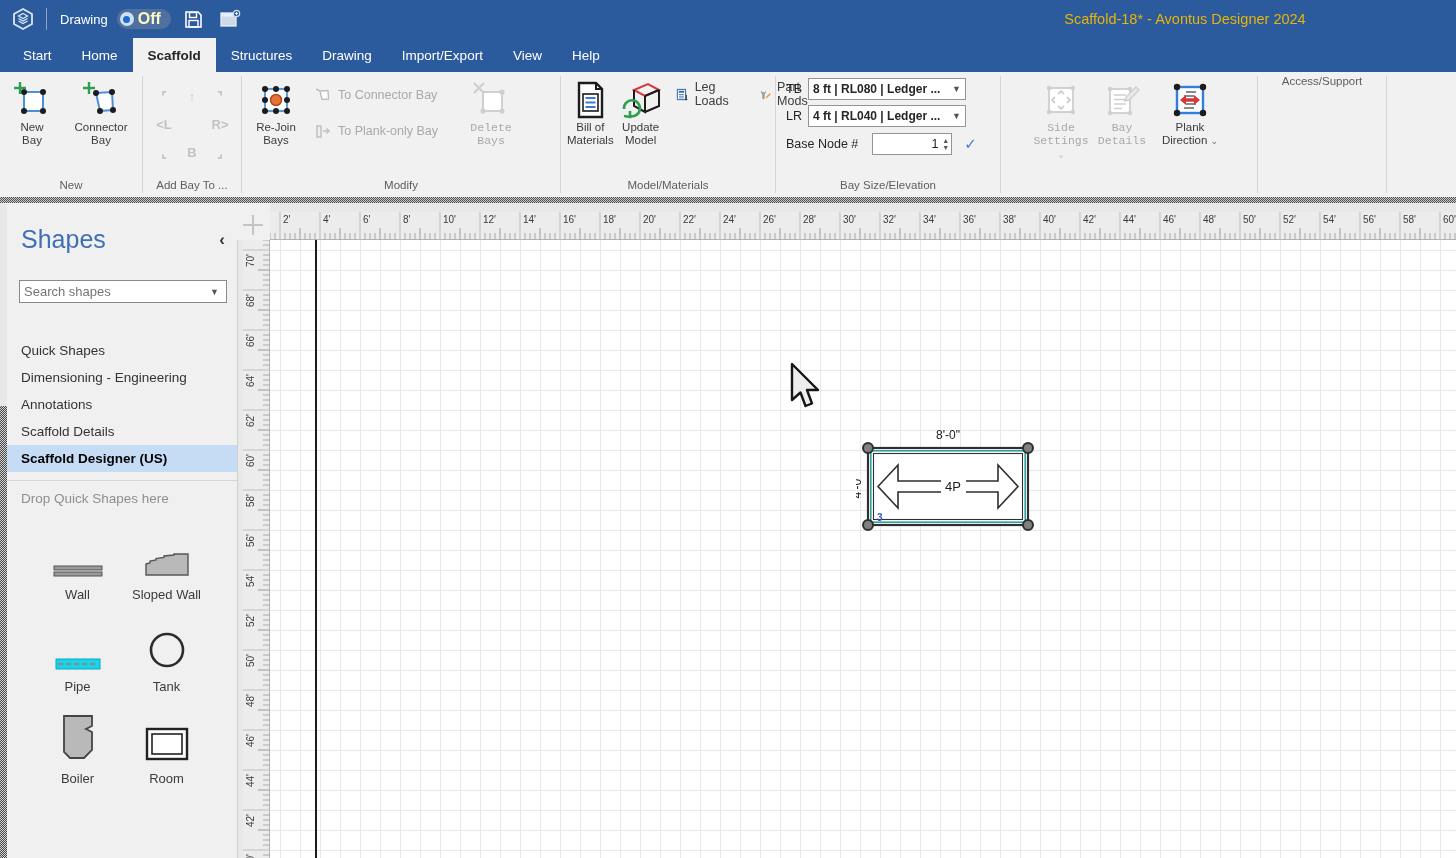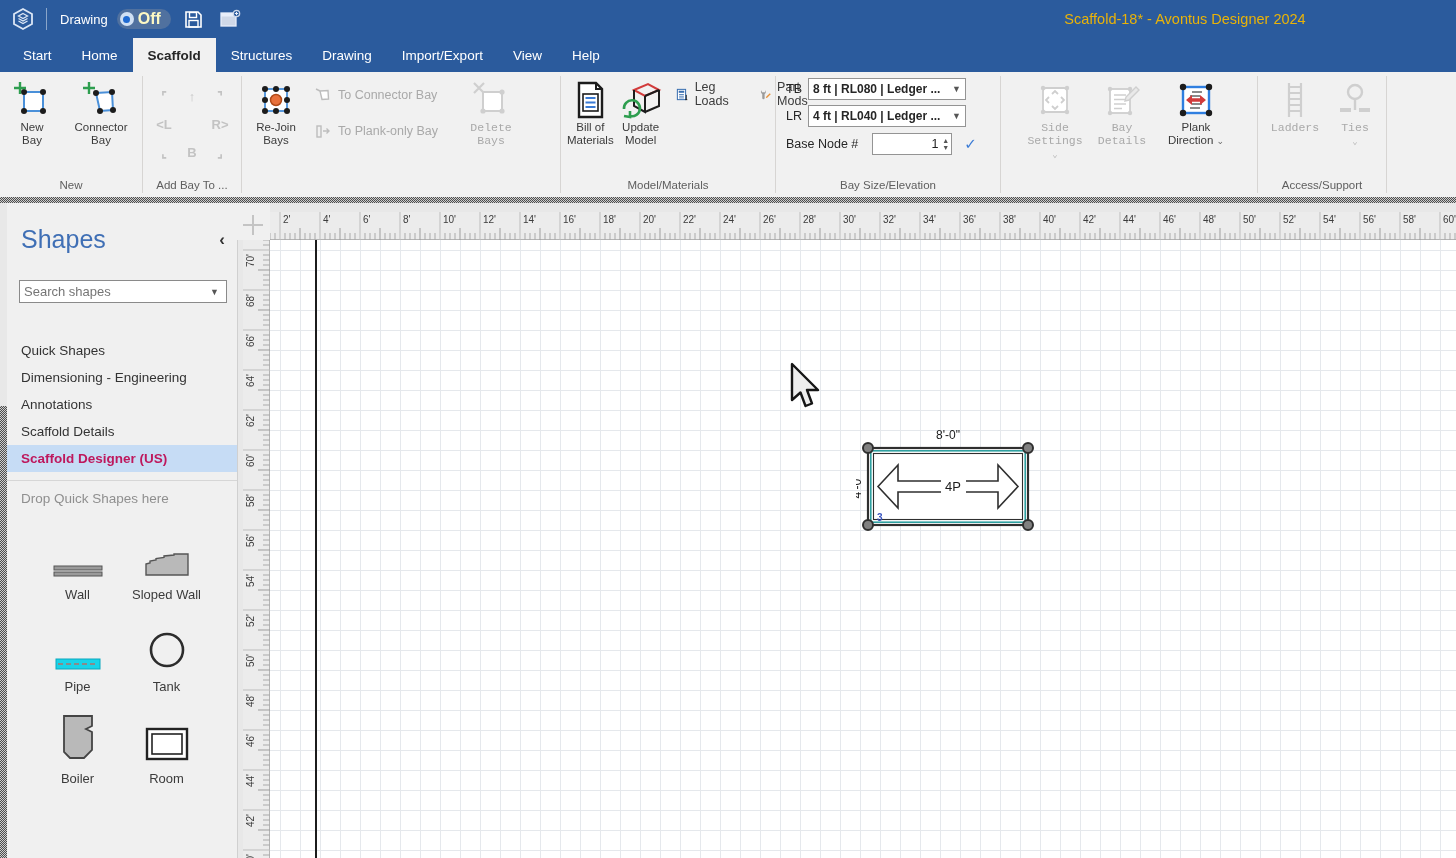--- a/index.html
+++ b/index.html
@@ -86,21 +86,21 @@
   .sp-collapse { font-size:17px; color:#333; font-weight:bold; cursor:pointer; }
   .sp-search { position:relative; margin:26px 10px 0 12px; height:23px; background:#fff;
     border:1px solid #8a8a8a; display:flex; align-items:center; }
   .sp-search input { flex:1; border:none; outline:none; font-size:13px; color:#333;
     padding:0 4px; font-family:inherit; background:transparent; }
   .sp-search .dd { font-size:9px; color:#555; padding:0 6px; cursor:pointer; }
   .sp-list { margin-top:34px; }
   .sp-item { font-size:13.5px; color:#333; padding:6px 0 6px 14px; cursor:pointer;
     display:flex; align-items:center; gap:16px; }
   .sp-item .marr { font-size:10px; color:#333; }
-  .sp-item.selected { background:#c6dcf5; font-weight:bold; color:#be185d; }
+  .sp-item.selected { background:#c6dcf5; font-weight:bold; color:#000000; }
   .sp-div { height:1px; background:#d6d6d6; margin:8px 0 10px 0; }
   .sp-drop { font-size:13.5px; color:#8f8f8f; padding-left:14px; }
   .stencil-grid { display:grid; grid-template-columns:1fr 1fr; row-gap:22px; margin-top:26px; padding:0 26px; }
   .stencil { display:flex; flex-direction:column; align-items:center; gap:9px; cursor:pointer; }
   .stencil .sticon { height:46px; display:flex; align-items:flex-end; justify-content:center; }
   .stencil .stlabel { font-size:13px; color:#3b3b3b; }
 
   
   .ruler-corner { position:absolute; left:237px; top:0; width:33px; height:37px; background:#f0f0f0; }
   .hruler { position:absolute; left:270px; top:9px; width:1186px; height:28px; background:#ececec;
@@ -261,20 +261,21 @@
             <circle cx="30" cy="11" r="2.6" fill="#cfcfcf"></circle>
               <circle cx="11" cy="30" r="2.6" fill="#cfcfcf"></circle>
               <circle cx="30" cy="30" r="2.6" fill="#cfcfcf"></circle>
             <path d="M2 2 L12 12 M12 2 L2 12" stroke="#cfcfcf" stroke-width="2.2"></path>
           </svg>
         </span>
         <span class="blabel">Delete
 Bays</span>
       </div>
     </div>
+    <div class="rgroup-label">Modify</div>
   </div>
   <div class="vsep"></div>
 
   <div class="rgroup" style="width:214px">
     <div class="rgroup-content" style="gap:2px;">
       <div class="bigbtn" style="width:58px">
         <span class="bicon">
           <svg width="36" height="40" viewBox="0 0 36 40">
             <path d="M7 3 H24 L30 9 V37 H7 Z" fill="#fff" stroke="#1c1c1c" stroke-width="2.4"></path>
             <path d="M24 3 V9 H30" fill="none" stroke="#1c1c1c" stroke-width="2"></path>
@@ -348,21 +349,21 @@
           </div>
           <span class="apply-check">✓</span>
         </div>
       </div>
     </div>
     <div class="rgroup-label">Bay Size/Elevation</div>
   </div>
   <div class="vsep"></div>
 
   <div class="rgroup" style="width:256px">
-    <div class="rgroup-content" style="gap:6px; justify-content:center;">
+    <div class="rgroup-content" style="justify-content:center;">
       <div class="bigbtn disabled" style="width:66px">
         <span class="bicon">
           <svg width="38" height="38" viewBox="0 0 38 38">
             <rect x="7" y="7" width="24" height="24" rx="3" fill="#fff" stroke="#cfcfcf" stroke-width="1.8"></rect>
             <circle cx="7" cy="7" r="2.2" fill="#cfcfcf"></circle>
               <circle cx="31" cy="7" r="2.2" fill="#cfcfcf"></circle>
             <circle cx="7" cy="31" r="2.2" fill="#cfcfcf"></circle>
               <circle cx="31" cy="31" r="2.2" fill="#cfcfcf"></circle>
             <path d="M16 13 L19 10 L22 13 M16 25 L19 28 L22 25 M13 16 L10 19 L13 22 M25 16 L28 19 L25 22" fill="none" stroke="#cfcfcf" stroke-width="1.8"></path>
           </svg>
@@ -398,42 +399,20 @@
           </svg>
         </span>
         <span class="blabel"><span>Plank
 Direction</span> <span class="chev">⌄</span></span>
       </div>
     </div>
   </div>
   <div class="vsep"></div>
 
   <div class="rgroup" style="width:128px">
-    <div class="rgroup-content" style="gap:8px; justify-content:center;">
-      <div class="bigbtn disabled" style="width:58px">
-        <span class="bicon">
-          <svg width="30" height="40" viewBox="0 0 30 40">
-            <path d="M9 3 V37 M21 3 V37" stroke="#cfcfcf" stroke-width="2.2"></path>
-            <path d="M9 7 H21 M9 13 H21 M9 19 H21 M9 25 H21 M9 31 H21" stroke="#cfcfcf" stroke-width="2"></path>
-          </svg>
-        </span>
-        <span class="blabel">Ladders</span>
-      </div>
-      <div class="bigbtn disabled" style="width:46px">
-        <span class="bicon">
-          <svg width="36" height="40" viewBox="0 0 36 40">
-            <circle cx="18" cy="12" r="7" fill="none" stroke="#cfcfcf" stroke-width="2.4"></circle>
-            <path d="M18 19 V30" stroke="#cfcfcf" stroke-width="2.4"></path>
-            <rect x="3" y="28" width="11" height="4" fill="#cfcfcf"></rect>
-            <rect x="22" y="28" width="11" height="4" fill="#cfcfcf"></rect>
-          </svg>
-        </span>
-        <span class="blabel"><span>Ties</span><br><span class="chev">⌄</span></span>
-      </div>
-    </div>
     <div class="rgroup-label">Access/Support</div>
   </div>
   <div class="vsep"></div>
 </div>
 
 <div class="edge-h"></div>
 
 <div class="main">
   <div class="edge-v"></div>
 

